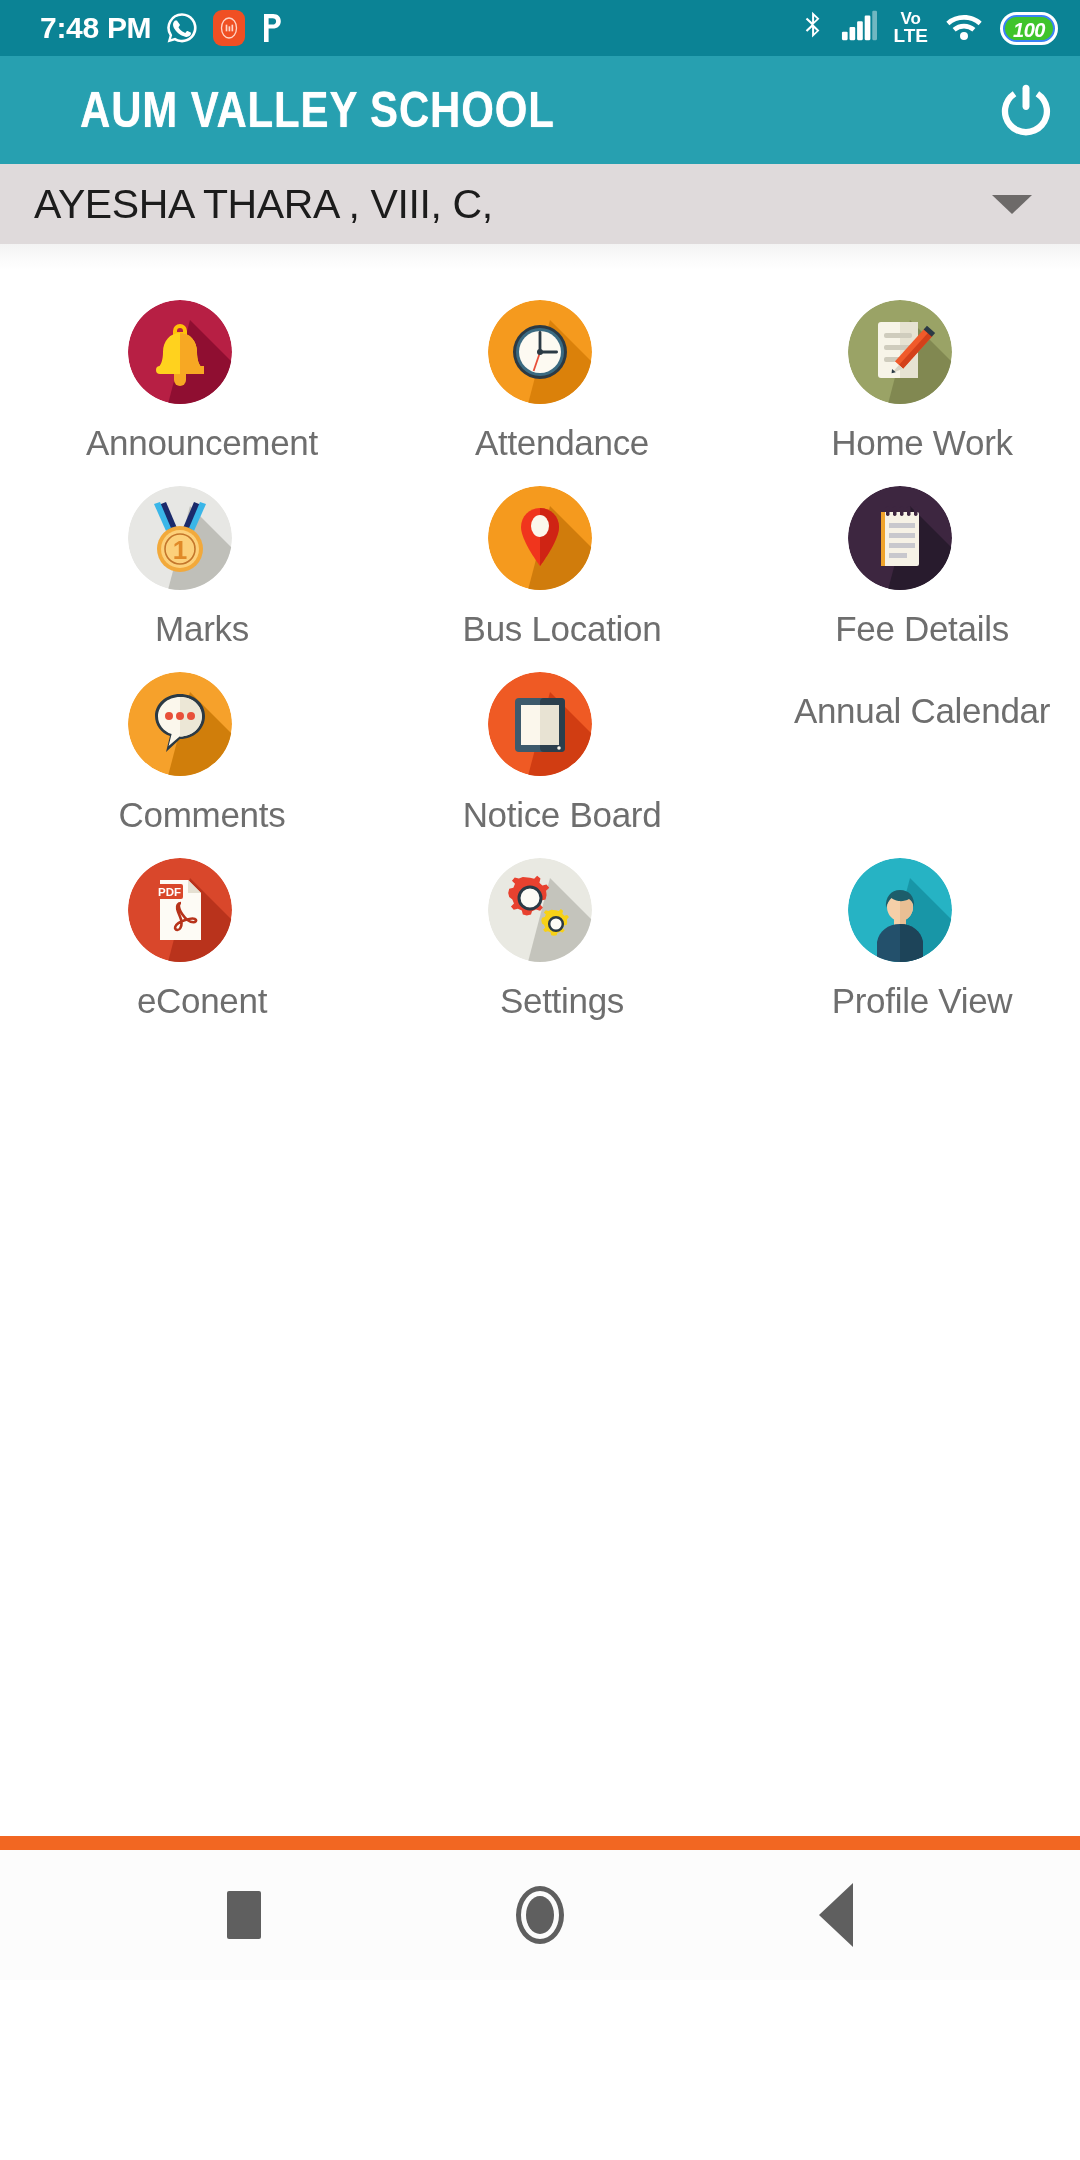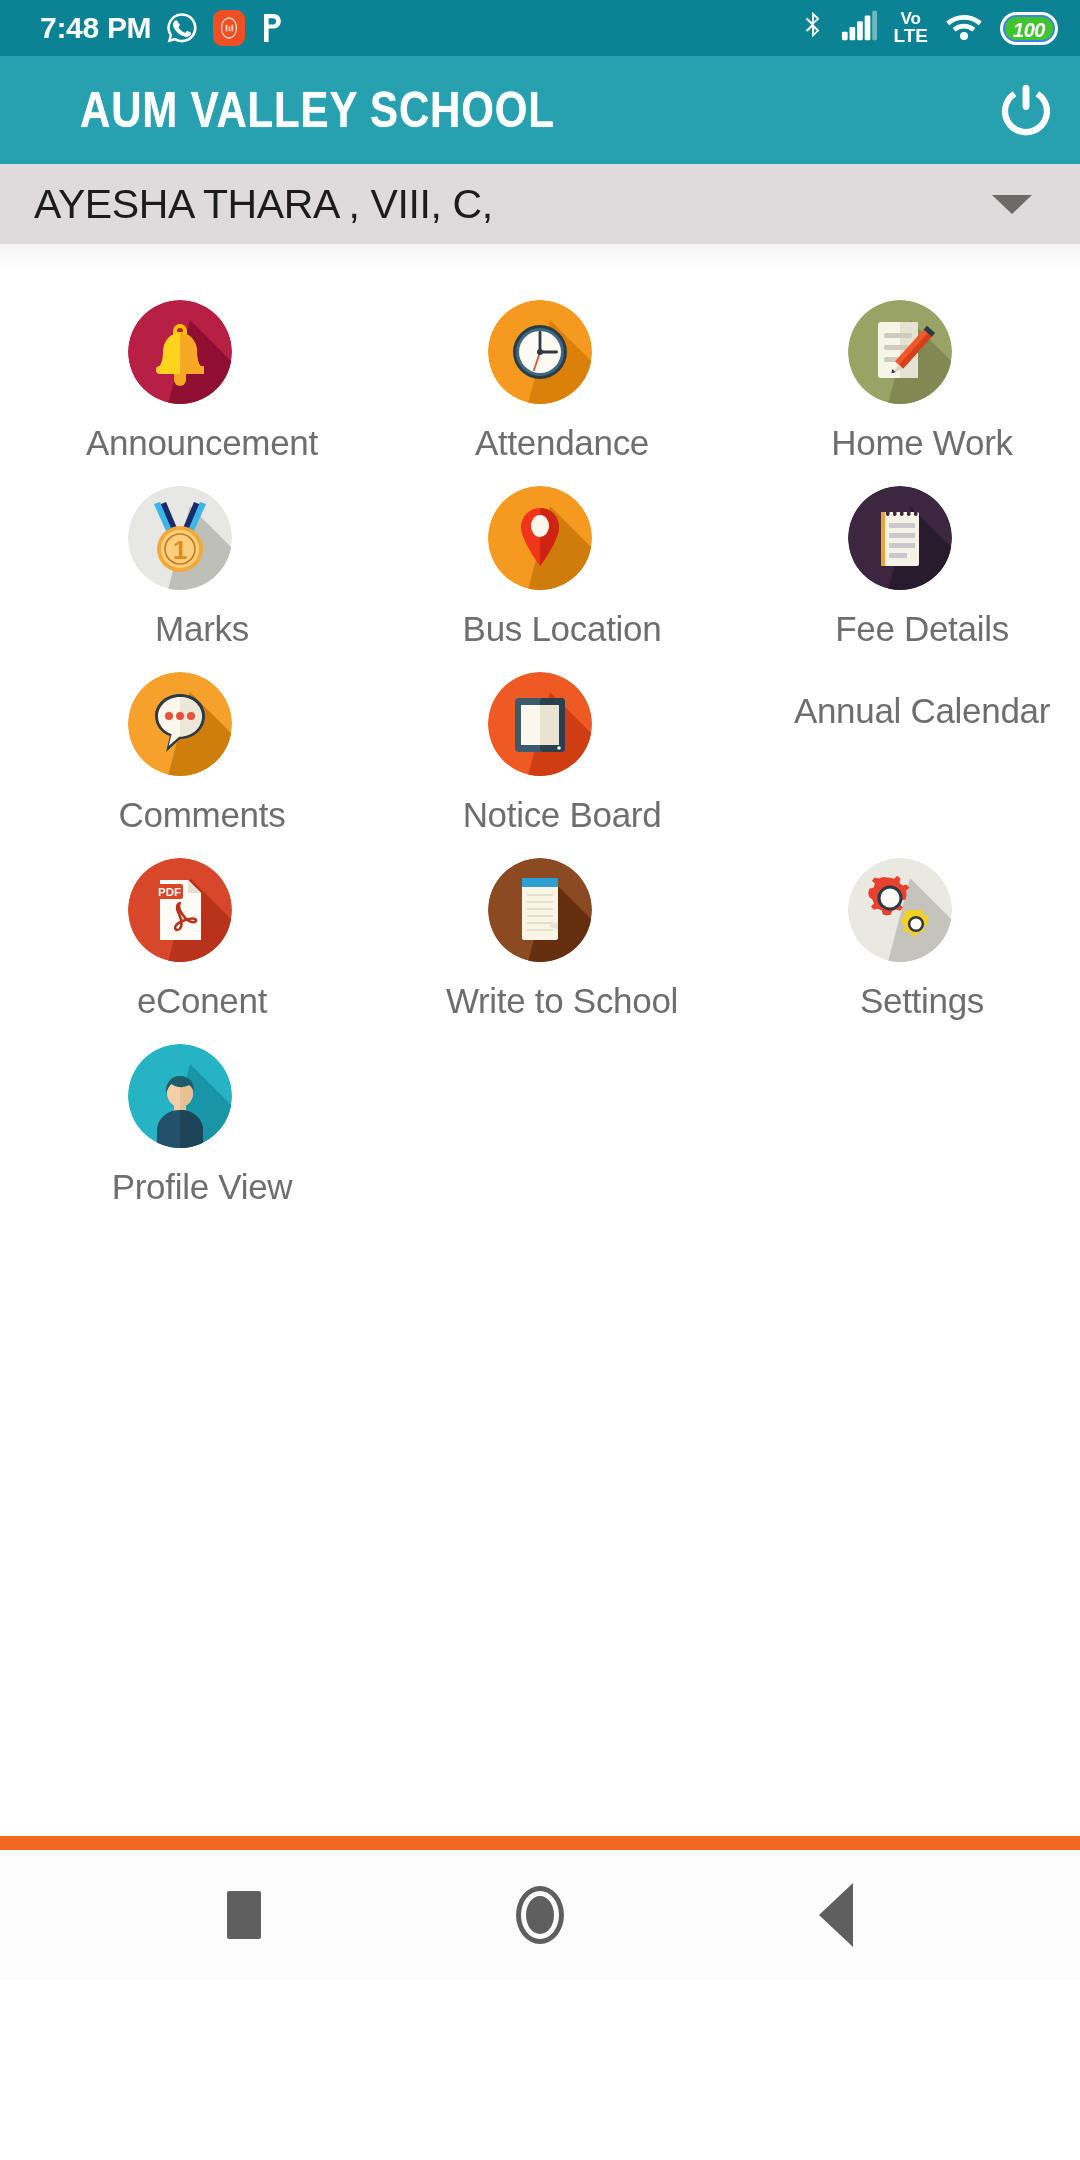--- a/index.html
+++ b/index.html
@@ -448,40 +448,20 @@
              <rect x="28" y="26" width="27" height="15" rx="2" fill="#d9472b"></rect>
              <text x="41.5" y="37.5" font-family="Liberation Sans, sans-serif" font-size="11.5" font-weight="bold" fill="#ffffff" text-anchor="middle">PDF</text>
              <path d="M53 45c-3 0-4.5 2.5-3.8 6 .8 4 4.4 9.5 4.4 13.5 0 4-1.6 7.5-4 7.5-2 0-3-1.6-2.3-3.4 1-2.6 5-5 10-6.6 5-1.6 9.6-1.8 10.6-.2.7 1.1-.4 2.4-2.4 2.4-3.4 0-8-3.2-11.4-8.2-2.4-3.6-3.4-7.2-3.2-9.4.1-1 .7-1.6 2.1-1.6z" fill="none" stroke="#b7331b" stroke-width="2.6" stroke-linecap="round"></path>
           </svg>
         </div>
         <div class="cell-label">eConent</div>
       </div>
       <div class="cell">
         <div class="icon-wrap">
           <svg viewBox="0 0 104 104">
-            <circle cx="52" cy="52" r="52" fill="#8c4a22"></circle>
-            <path d="M62 20 L104 62 L104 104 L40 104 Z" fill="#632c0e" opacity="0.95"></path>
-            <rect x="34" y="20" width="36" height="62" rx="2" fill="#f9f5e6"></rect>
-             <rect x="34" y="20" width="36" height="9" fill="#2e9fd4"></rect>
-             <g stroke="#ddd7c3" stroke-width="1.6">
-               <line x1="39" y1="37" x2="65" y2="37"></line>
-               <line x1="39" y1="44" x2="65" y2="44"></line>
-               <line x1="39" y1="51" x2="65" y2="51"></line>
-               <line x1="39" y1="58" x2="65" y2="58"></line>
-               <line x1="39" y1="65" x2="65" y2="65"></line>
-               <line x1="39" y1="72" x2="65" y2="72"></line>
-             </g>
-             <path d="M70 64l-9 4 9 4z" fill="#e8e2cd"></path>
-          </svg>
-        </div>
-        <div class="cell-label">Write to School</div>
-      </div>
-      <div class="cell">
-        <div class="icon-wrap">
-          <svg viewBox="0 0 104 104">
             <circle cx="52" cy="52" r="52" fill="#e9e9e2"></circle>
             <path d="M62 20 L104 62 L104 104 L40 104 Z" fill="#c2c2b9" opacity="0.95"></path>
             <g transform="translate(42,40)">
                <path d="M0-22l4.5 1.1 3.3-3.3 3.6 3-1.2 4.5 3.2 3.2 4.5-1.2 3 3.6-3.3 3.3L18 -3l-1.1 4.5-4.5 1.1-1.7 4.3 3.3 3.3-3 3.6-4.5-1.2-4.3 1.8L1.1 18l-4.5 1.1L-7.8 18l-1.1-4.5-4.3-1.8-4.5 1.2-3-3.6 3.3-3.3-1.8-4.3L-22.6-1l-1.1-4.5 1.1-4.5 4.5-1.1 1.8-4.3-3.3-3.3 3-3.6 4.5 1.2 4.3-1.8z" fill="#e8412f" transform="scale(0.92)"></path>
                <circle cx="0" cy="0" r="11" fill="#fdfbf5"></circle>
                <circle cx="0" cy="0" r="11" fill="none" stroke="#2b3a45" stroke-width="3"></circle>
              </g>
              <g transform="translate(68,66) scale(0.62)">
                <path d="M0-22l4.5 1.1 3.3-3.3 3.6 3-1.2 4.5 3.2 3.2 4.5-1.2 3 3.6-3.3 3.3L18 -3l-1.1 4.5-4.5 1.1-1.7 4.3 3.3 3.3-3 3.6-4.5-1.2-4.3 1.8L1.1 18l-4.5 1.1L-7.8 18l-1.1-4.5-4.3-1.8-4.5 1.2-3-3.6 3.3-3.3-1.8-4.3L-22.6-1l-1.1-4.5 1.1-4.5 4.5-1.1 1.8-4.3-3.3-3.3 3-3.6 4.5 1.2 4.3-1.8z" fill="#f7d117"></path>
                <circle cx="0" cy="0" r="11" fill="#fdfbf5"></circle>

